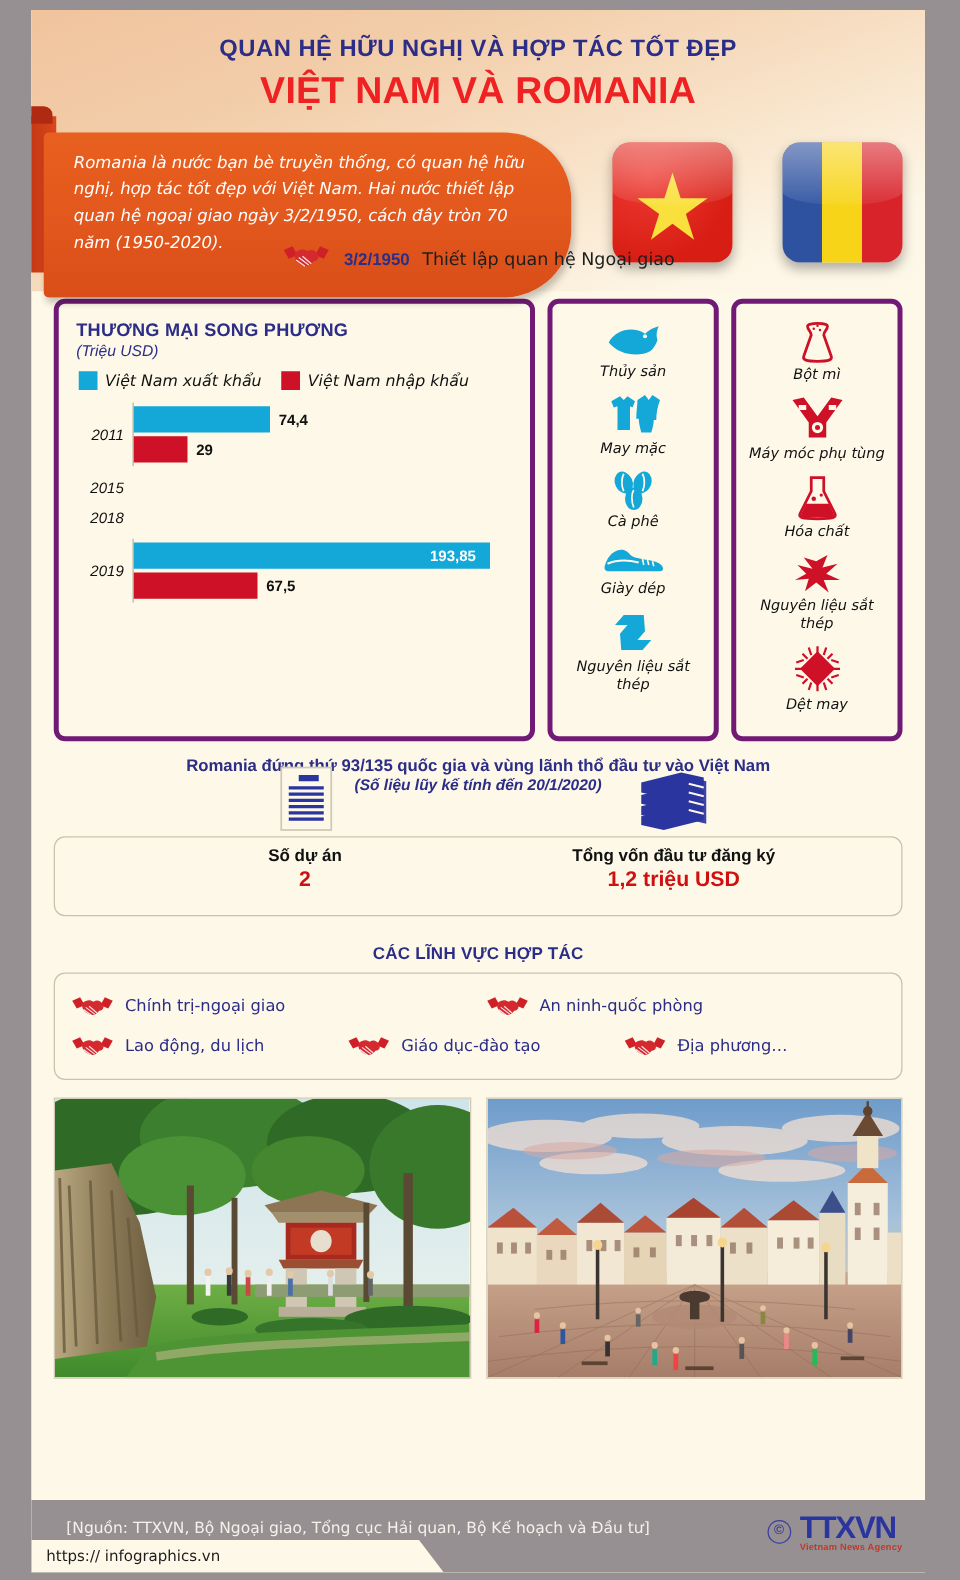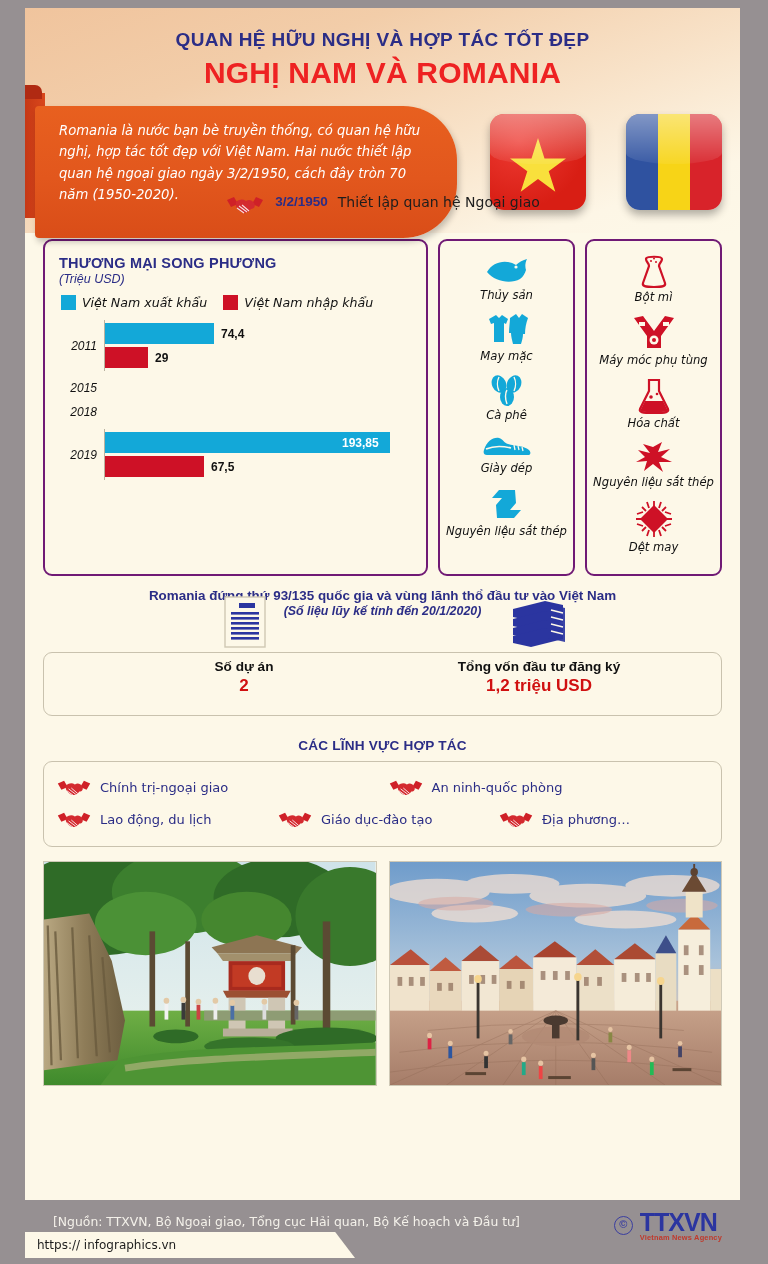--- a/index.html
+++ b/index.html
@@ -57,28 +57,28 @@
     background:linear-gradient(180deg,rgba(255,255,255,.40),rgba(255,255,255,.06));
     border-radius:14px 14px 50% 50%/14px 14px 22% 22%;
   }
   .flag-vn{background:radial-gradient(circle at 30% 28%,#ee3b33,#d81e14 70%);}
   .flag-ro{
     background:linear-gradient(90deg,#2f52a0 0% 33.3%,#f7d417 33.3% 66.6%,#d8232a 66.6% 100%);
   }
   
   .diplo{
     position:absolute;left:0;right:0;top:186px;display:flex;justify-content:center;
-    align-items:flex-start;gap:10px;
+    align-items:center;gap:10px;
   }
   .diplo .date{font-size:13.5px;font-weight:bold;color:#2b2d86;}
   .diplo .txt{font-size:14px;color:#1d1d1d;font-family:"DejaVu Sans",sans-serif;}
   
   .midrow{display:flex;gap:10px;padding:6px 18px 0 18px;align-items:stretch;}
   .card{
-    border:2px solid #701a75;border-radius:9px;background:#fdf8e8;
+    border:4px solid #701a75;border-radius:9px;background:#fdf8e8;
   }
   .chart-card{flex:0 0 385px;padding:14px 14px 12px 14px;box-sizing:border-box;}
   .chart-title{font-size:14.5px;font-weight:bold;color:#2b2d86;letter-spacing:.2px;}
   .chart-sub{font-size:12.5px;color:#2b2d86;font-style:italic;margin-top:1px;}
   .legend{display:flex;gap:16px;margin:9px 0 10px 2px;align-items:center;}
   .legend-item{display:flex;align-items:center;gap:6px;}
   .swatch{width:15px;height:15px;display:block;}
   .sw-exp{background:#13a8d8;}
   .sw-imp{background:#ce1126;}
   .legend-label{font-size:12.6px;font-style:italic;color:#111;font-family:"DejaVu Sans",sans-serif;}
@@ -157,21 +157,21 @@
   .urlbar span{font-size:12px;color:#1d1d1d;padding-left:12px;font-family:"DejaVu Sans",sans-serif;}
 </style>
 </head>
 <body>
 
 <div class="frame">
 
   <div class="header">
     <div class="title-wrap">
       <div class="title1">QUAN HỆ HỮU NGHỊ VÀ HỢP TÁC TỐT ĐẸP</div>
-      <div class="title2">NGHỊ NAM VÀ ROMANIA</div>
+      <div class="title2">VIỆT NAM VÀ ROMANIA</div>
     </div>
 
     <div class="ribbon-tail"></div>
     <div class="ribbon">
       <p>Romania là nước bạn bè truyền thống, có quan hệ hữu nghị, hợp tác tốt đẹp với Việt Nam. Hai nước thiết lập quan hệ ngoại giao ngày 3/2/1950, cách đây tròn 70 năm (1950-2020).</p>
     </div>
 
     <div class="flags">
       <div class="flag flag-vn">
         <svg width="96" height="96" viewBox="0 0 96 96" style="position:absolute;left:0;top:0">

